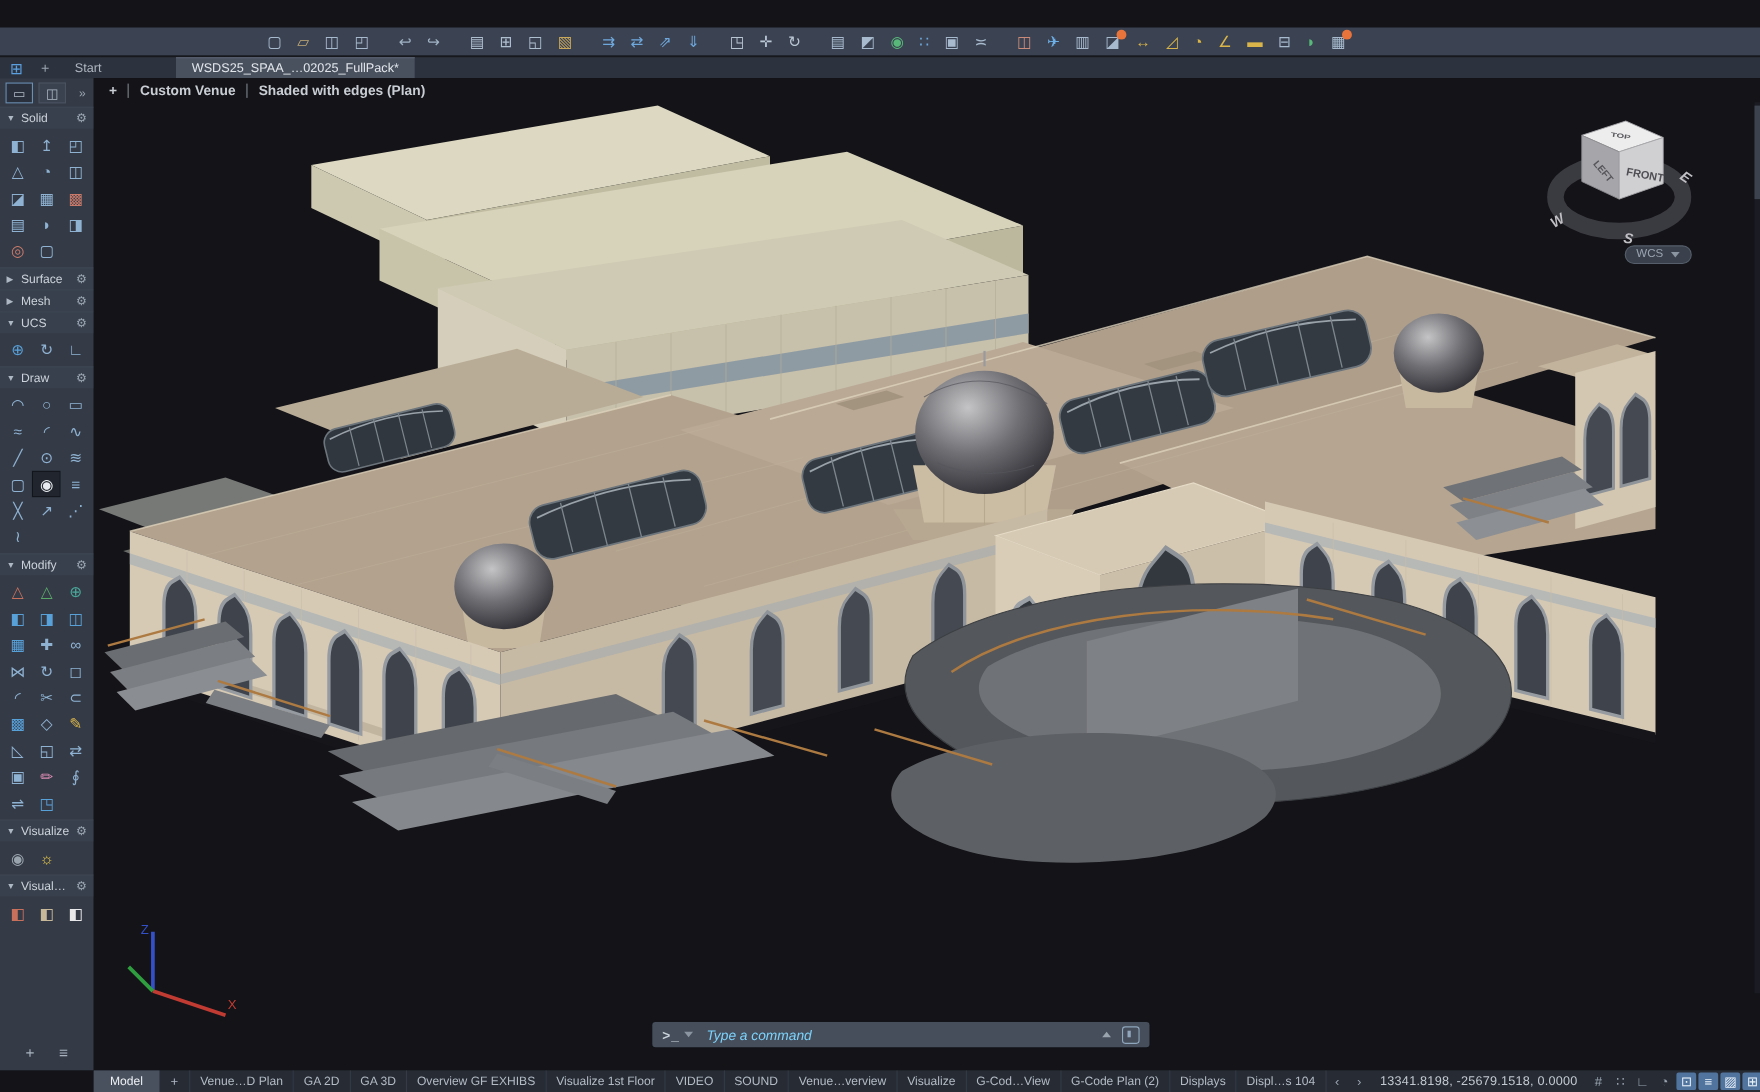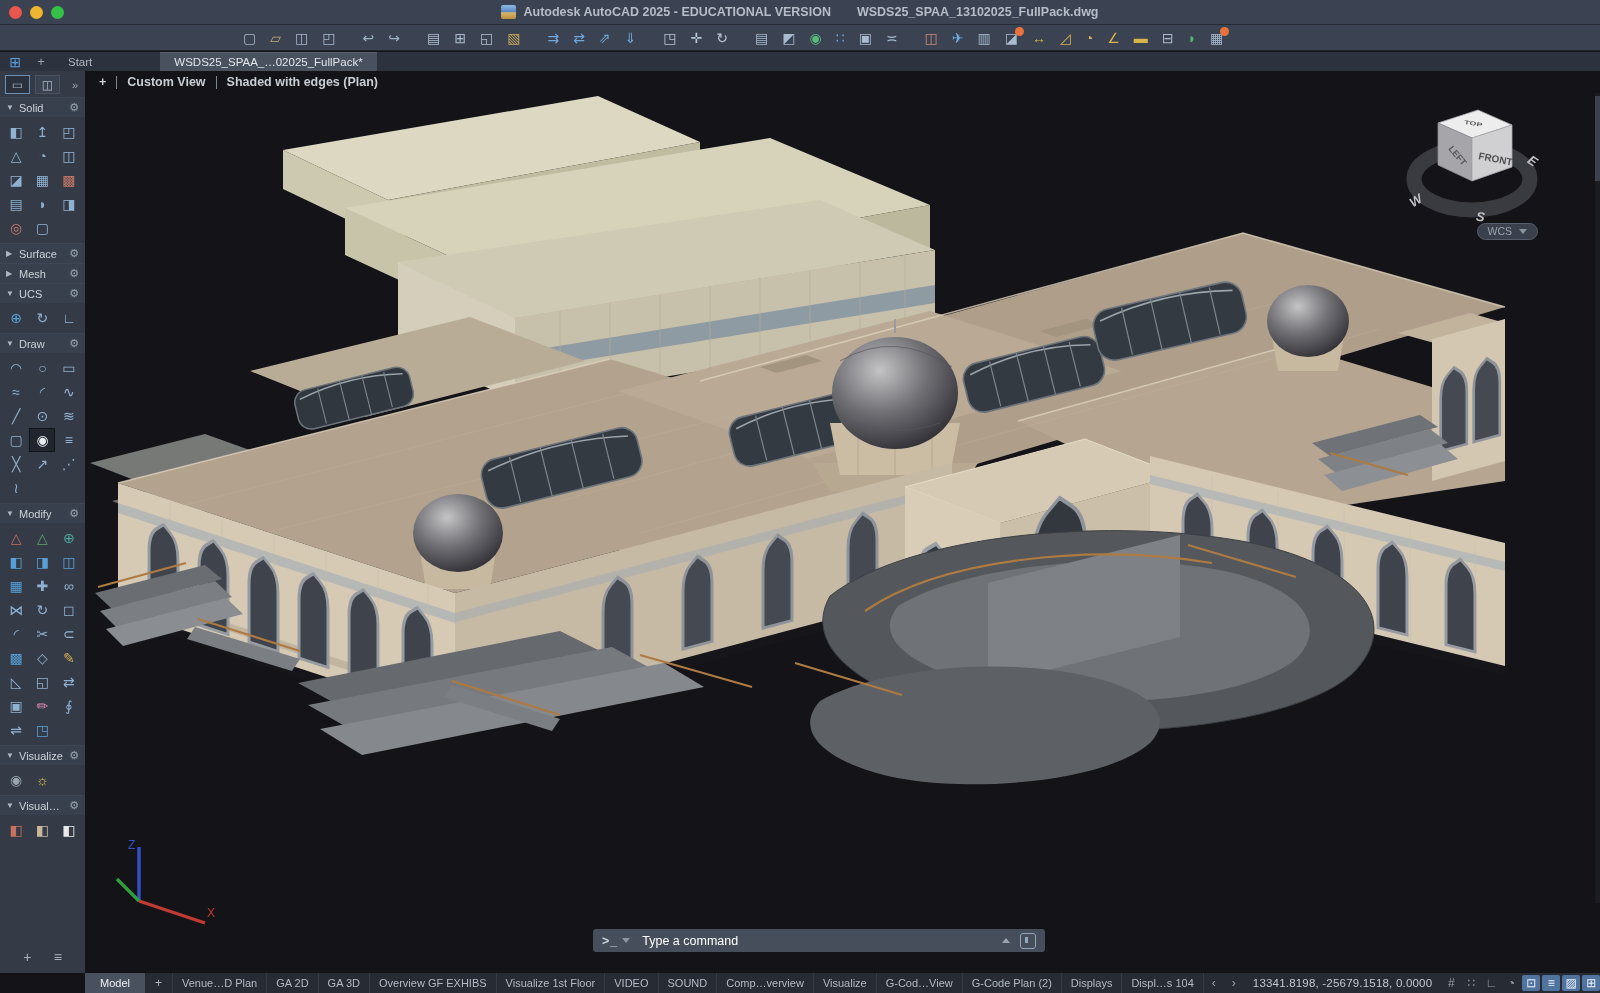--- a/index.html
+++ b/index.html
@@ -66,21 +66,21 @@
               border-top:5px solid #8b95a1;}
   .caret-up{width:0;height:0;border-left:4px solid transparent;border-right:4px solid transparent;
             border-bottom:5px solid #9aa4ae;}
   .ucs{position:absolute;left:16px;bottom:46px;}
   .cmdbar{position:absolute;left:508px;top:858px;width:452px;height:23px;border-radius:3px;
           background:rgba(73,83,96,0.93);box-shadow:0 0 0 1px rgba(18,22,28,.45);
           display:flex;align-items:center;padding:0 9px;box-sizing:border-box;
           color:#aeb8c2;font-size:12.5px;}
   .cmd-prompt{font-weight:bold;color:#cad2da;letter-spacing:1px;margin-right:4px;}
   .cmd-dd{margin-right:12px;}
-  .cmd-placeholder{color:#ffffff;}
+  .cmd-placeholder{font-style:italic;color:#7dd3fc;}
   .cmd-right{margin-left:auto;display:flex;align-items:center;gap:10px;}
   .touch-ico{width:14px;height:14px;border:1.5px solid #8fa6bd;border-radius:3px;position:relative;}
   .touch-ico::after{content:"";position:absolute;left:4px;top:3px;width:3px;height:6px;background:#8fa6bd;}
   .vscroll{position:absolute;right:0;top:22px;bottom:70px;width:5px;background:rgba(58,64,76,.22);}
   .vscroll .thumb{width:5px;height:85px;margin-top:3px;background:#3c434e;}
   
   .statusbar{position:absolute;left:85px;right:0;bottom:0;height:20px;background:#262b34;
              display:flex;align-items:center;font-size:11px;color:#b4bbc4;overflow:hidden;}
   .model-tab{background:#49515f;color:#eef1f4;padding:0 15px;height:100%;display:flex;align-items:center;}
   .add-tab{padding:0 10px;height:100%;display:flex;align-items:center;border-right:1px solid #343b46;
@@ -92,34 +92,20 @@
   .st-icons{display:flex;align-items:center;}
   .st-icon{width:18px;height:16px;margin:0 1px;border-radius:2px;display:flex;align-items:center;
            justify-content:center;font-size:12px;color:#97a2ae;position:relative;}
   .st-icon.active{background:#51749e;color:#eaf2fa;}
 </style>
 </head>
 <body>
 
 <div id="app">
 
-  <div class="titlebar">
-    <div class="lights">
-      <span class="light" id="light-close" style="background: rgb(232, 86, 78);"></span>
-      <span class="light" id="light-min" style="background: rgb(240, 181, 46);"></span>
-      <span class="light" id="light-max" style="background: rgb(53, 193, 72);"></span>
-    </div>
-    <div class="title-center">
-      <span class="title-left">
-        <span class="app-ico"></span>
-        <span>Autodesk AutoCAD 2025 - EDUCATIONAL VERSION</span>
-      </span>
-      <span>WSDS25_SPAA_13102025_FullPack.dwg</span>
-    </div>
-  </div>
 
   <div class="toolbar" id="toolbar">
       <div class="tb-group">
         <span class="tb-icon" style="color: rgb(167, 186, 206);">▢</span>
         <span class="tb-icon" style="color: rgb(194, 171, 118);">▱</span>
         <span class="tb-icon" style="color: rgb(167, 186, 206);">◫</span>
         <span class="tb-icon" style="color: rgb(167, 186, 206);">◰</span>
       </div>
       <div class="tb-group">
         <span class="tb-icon" style="color: rgb(159, 178, 196);">↩</span>
@@ -473,21 +459,21 @@
           <path d="M98,516 L186,492"></path>
           <path d="M865,540 C940,488 1090,472 1212,492"></path>
           <path d="M198,548 L300,580"></path>
           <path d="M452,610 L560,644"></path>
         </g>
       </svg>
 
       <div class="vp-controls">
         <span>+</span>
         <span class="vp-sep"></span>
-        <span>Custom View</span>
+        <span>Custom Venue</span>
         <span class="vp-sep"></span>
         <span>Shaded with edges (Plan)</span>
       </div>
 
       <div class="viewcube">
         <svg viewBox="0 0 150 150" width="150" height="150">
           <ellipse cx="70" cy="80" rx="58" ry="31" fill="none" stroke="#3f3f46" stroke-width="15" opacity="0.9"></ellipse>
           <text x="8" y="106" font-size="13" font-weight="bold" font-style="italic" fill="#bfbfc4" transform="rotate(-32 14 102)">W</text>
           <text x="74" y="122" font-size="13" font-weight="bold" font-style="italic" fill="#bfbfc4" transform="rotate(8 78 118)">S</text>
           <text x="126" y="66" font-size="13" font-weight="bold" font-style="italic" fill="#bfbfc4" transform="rotate(35 130 62)">E</text>
@@ -532,21 +518,21 @@
     <span class="model-tab">Model</span>
     <span class="add-tab">+</span>
     <span id="layout-tabs" style="display:flex;height:100%;align-items:center;">
         <span class="lt">Venue…D Plan</span>
         <span class="lt">GA 2D</span>
         <span class="lt">GA 3D</span>
         <span class="lt">Overview GF EXHIBS</span>
         <span class="lt">Visualize 1st Floor</span>
         <span class="lt">VIDEO</span>
         <span class="lt">SOUND</span>
-        <span class="lt">Comp…verview</span>
+        <span class="lt">Venue…verview</span>
         <span class="lt">Visualize</span>
         <span class="lt">G-Cod…View</span>
         <span class="lt">G-Code Plan (2)</span>
         <span class="lt">Displays</span>
         <span class="lt">Displ…s 104</span>
       </span>
     <span class="nav-arrow">‹</span>
     <span class="nav-arrow">›</span>
     <span class="coords">13341.8198, -25679.1518, 0.0000</span>
     <span class="st-icons" id="status-icons">

